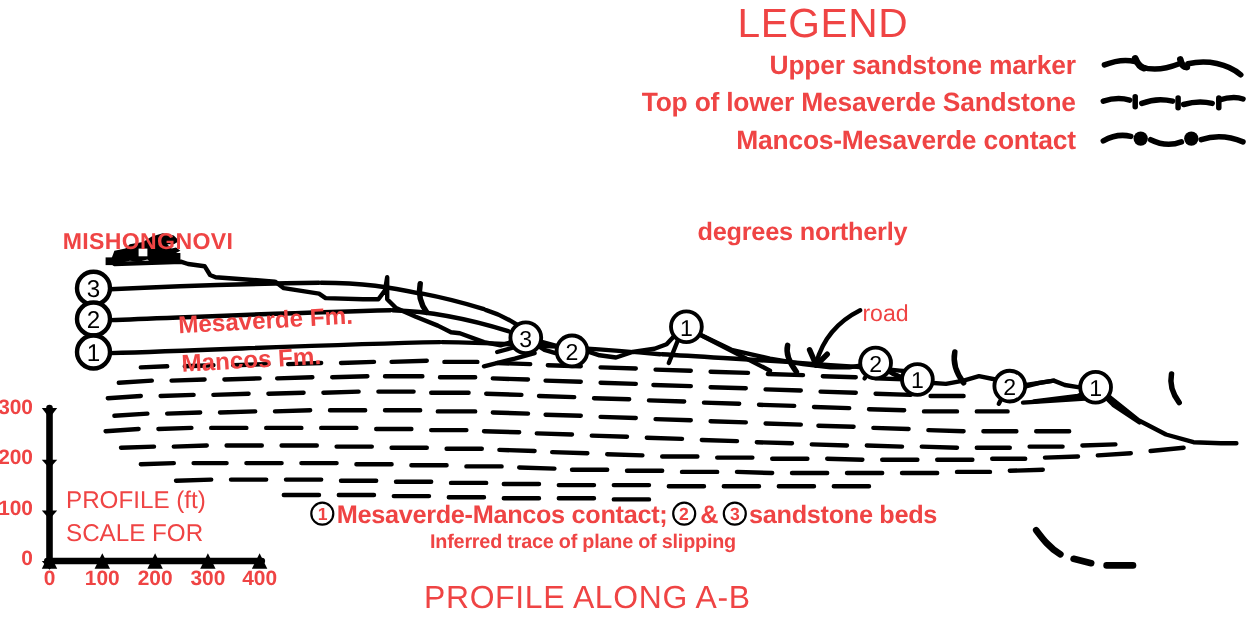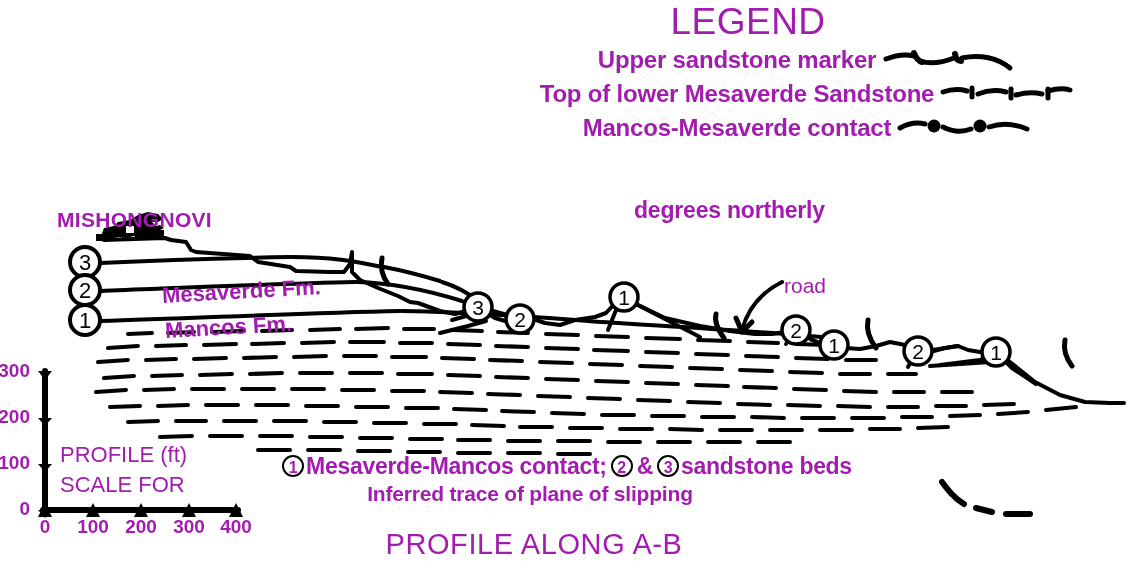--- a/index.html
+++ b/index.html
@@ -7,21 +7,21 @@
     padding: 0;
     background: #ffffff;
   }
   #page {
     position: relative;
     width: 1134px;
     height: 582px;
     background: #ffffff;
     overflow: hidden;
     font-family: "Liberation Sans", sans-serif;
-    color: #a21caf;
+    color: #ef4444;
   }
   .abs { position: absolute; }
   svg { display: block; }
 
   
   #legend-block {
     position: absolute;
     left: 480px;
     top: 2px;
     width: 654px;
@@ -31,23 +31,24 @@
     font-size: 37px;
     font-weight: 400;
     letter-spacing: 0.5px;
     line-height: 40px;
     text-align: center;
     padding-right: 118px;
   }
   .legend-row {
     display: flex;
     align-items: center;
-    justify-content: center;
+    justify-content: flex-end;
     height: 33px;
     margin-top: 1px;
+    gap: 16px;
   }
   .legend-label {
     font-size: 24px;
     font-weight: bold;
     white-space: nowrap;
     letter-spacing: -0.2px;
   }
   .legend-sym {
     width: 134px;
     margin-left: 6px;
@@ -136,21 +137,21 @@
     font-weight: bold;
     letter-spacing: -0.3px;
   }
   #caption-line1 .inner { display: inline-flex; align-items: center; gap: 0px; }
   #caption-line2 {
     position: absolute;
     left: 0;
     top: 482px;
     width: 1124px;
     text-align: center;
-    font-size: 21px;
+    font-size: 18px;
     font-weight: bold;
     letter-spacing: -0.2px;
     padding-right: 64px;
     box-sizing: border-box;
   }
   #profile-title {
     position: absolute;
     left: 0;
     top: 528px;
     width: 1134px;

